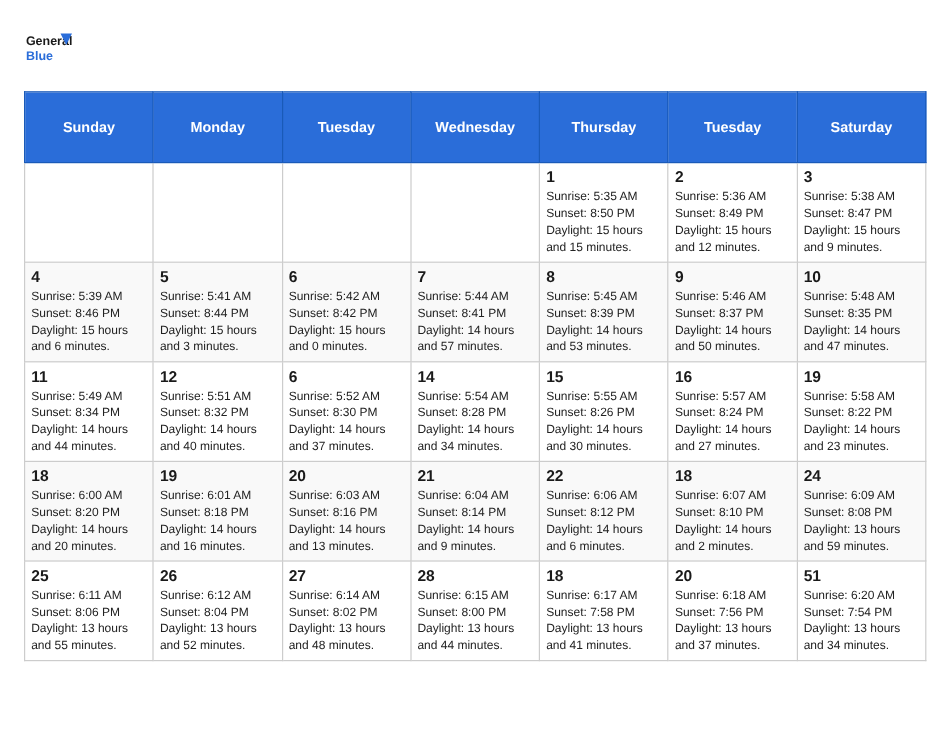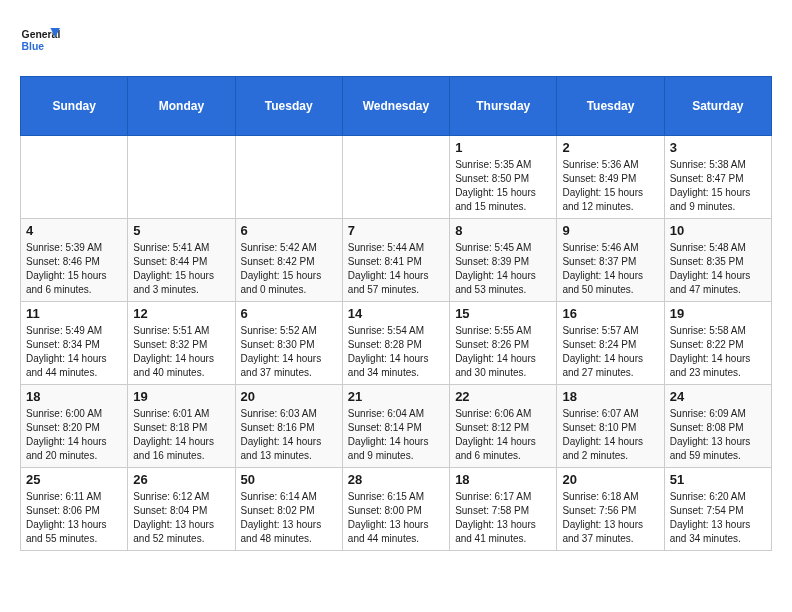--- a/index.html
+++ b/index.html
@@ -222,21 +222,21 @@
       <tr>
         <td>
           <div class="day-num">25</div>
           <div class="day-info">Sunrise: 6:11 AM<br>Sunset: 8:06 PM<br>Daylight: 13 hours<br>and 55 minutes.</div>
         </td>
         <td>
           <div class="day-num">26</div>
           <div class="day-info">Sunrise: 6:12 AM<br>Sunset: 8:04 PM<br>Daylight: 13 hours<br>and 52 minutes.</div>
         </td>
         <td>
-          <div class="day-num">50</div>
+          <div class="day-num">27</div>
           <div class="day-info">Sunrise: 6:14 AM<br>Sunset: 8:02 PM<br>Daylight: 13 hours<br>and 48 minutes.</div>
         </td>
         <td>
           <div class="day-num">28</div>
           <div class="day-info">Sunrise: 6:15 AM<br>Sunset: 8:00 PM<br>Daylight: 13 hours<br>and 44 minutes.</div>
         </td>
         <td>
           <div class="day-num">18</div>
           <div class="day-info">Sunrise: 6:17 AM<br>Sunset: 7:58 PM<br>Daylight: 13 hours<br>and 41 minutes.</div>
         </td>

